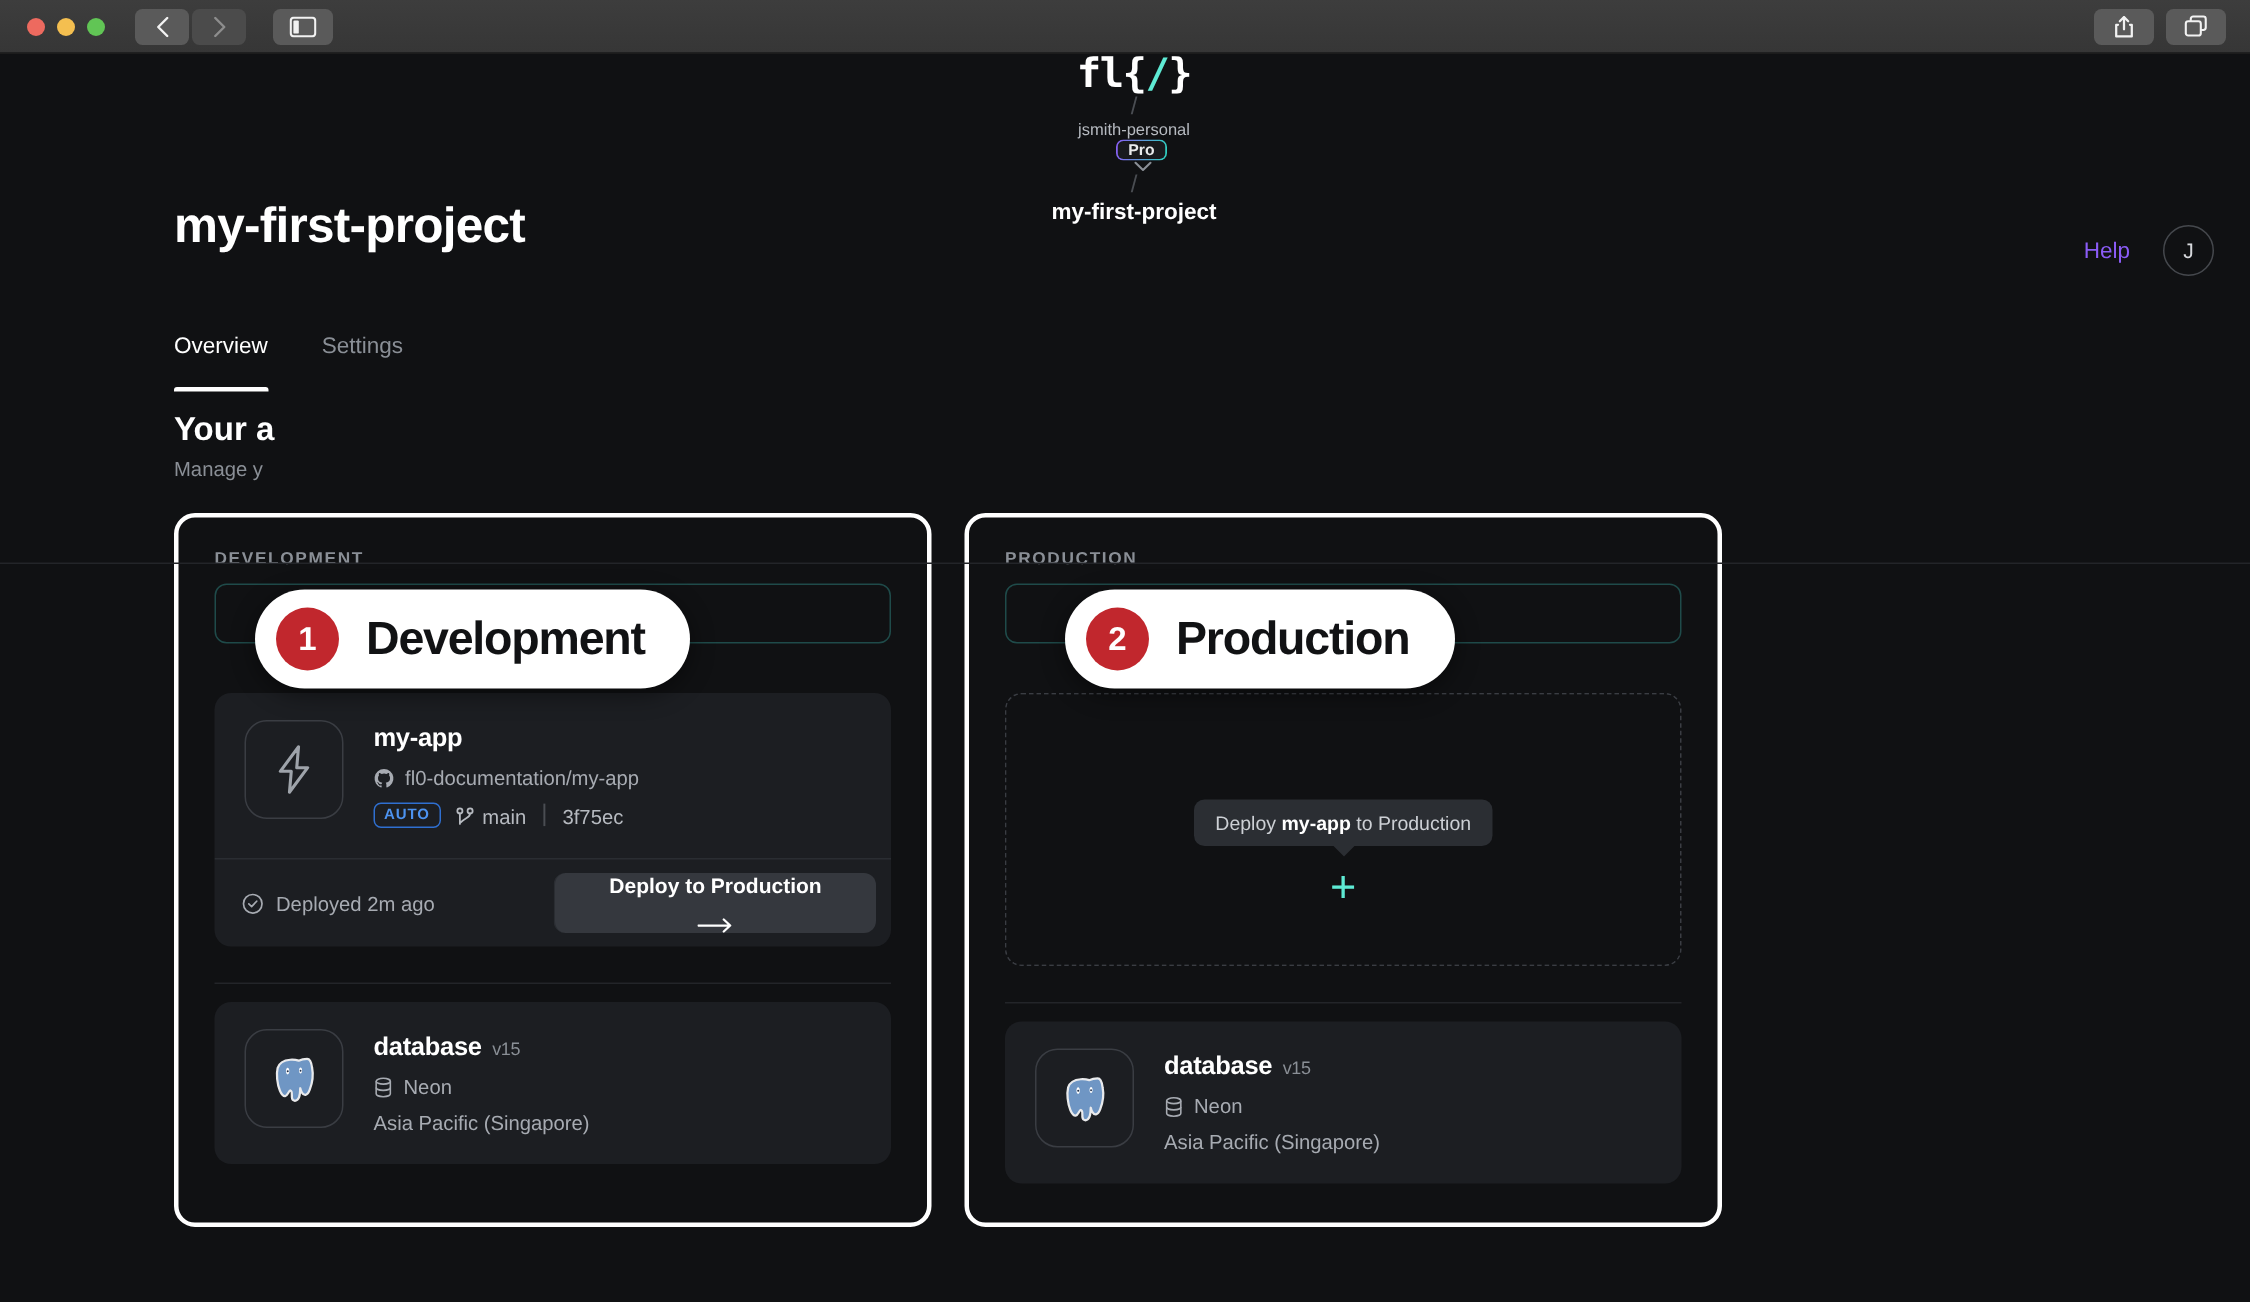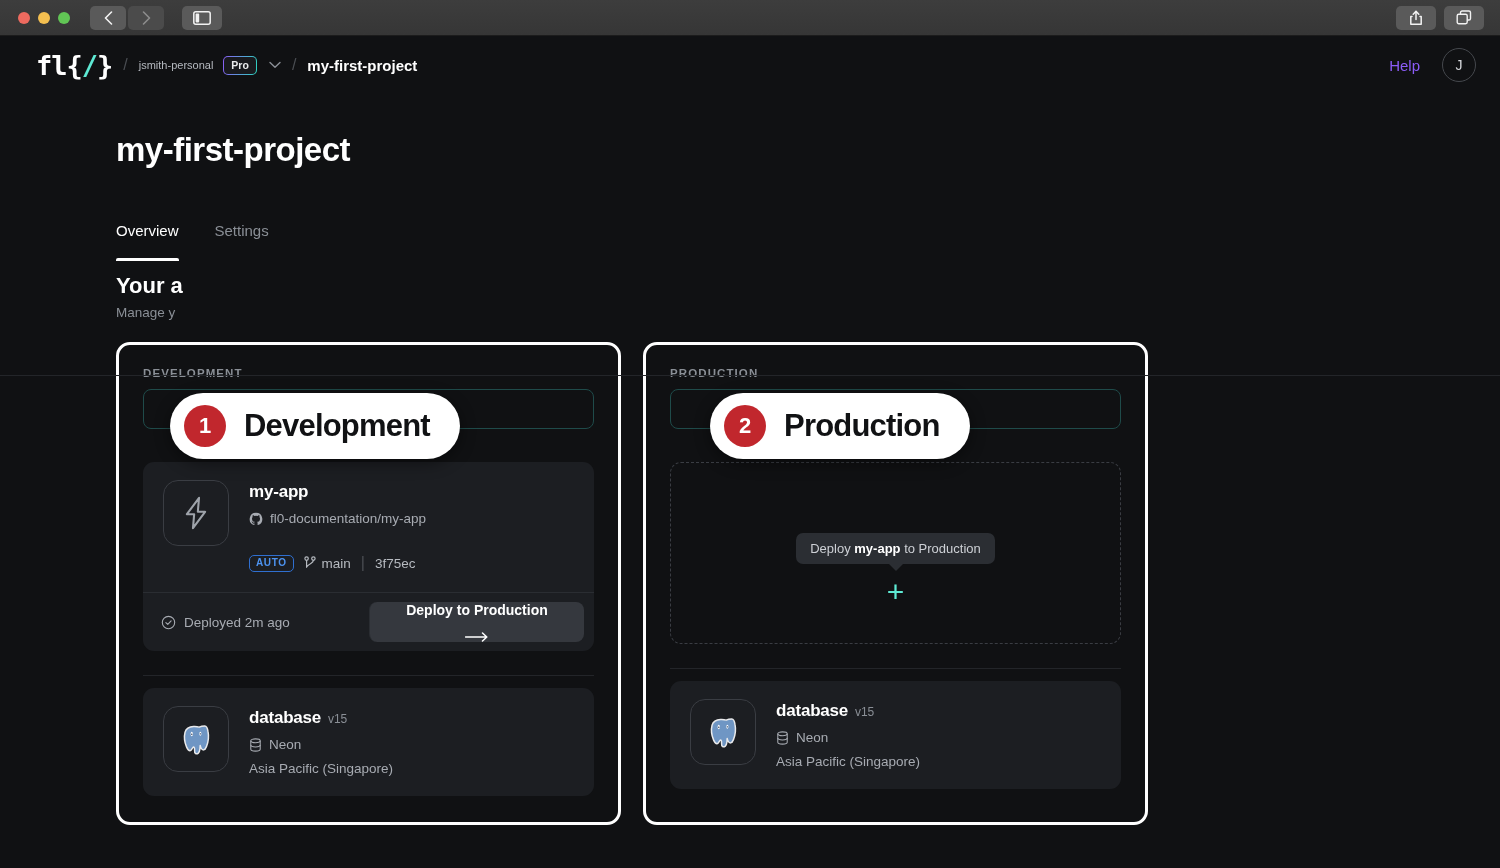--- a/index.html
+++ b/index.html
@@ -40,20 +40,21 @@
     display:flex;align-items:center;justify-content:center;
   }
   .mac-right { margin-left: auto; display: flex; gap: 8px; padding-right: 6px; }
   .mac-right .navbtn { width: 40px; }
 
   
   .app-header {
     height: 58px; display: flex; align-items: center;
     padding: 0 24px 0 36px;
     background: #101113;
+    flex-direction: column;
   }
   .logo {
     font-family: "DejaVu Sans Mono", monospace;
     font-size: 27px; font-weight: 700; letter-spacing: -1px;
     color: #ffffff; line-height: 1;
   }
   .logo .acc { color: #5eead4; }
   .crumb-sep { color: #4a4d52; margin: 0 11px; font-size: 16px; }
   .crumb-org { color: #b6bac0; font-size: 11px; }
   .pro-badge {
@@ -132,21 +133,21 @@
     display: flex; align-items: center; justify-content: center;
   }
   .tile.db { background: transparent; }
   .card-info { padding-top: 2px; }
   .card-name { font-size: 17px; font-weight: 600; color: #ffffff; letter-spacing: -0.2px; }
   .card-name .ver { font-size: 12px; color: #8a8f96; font-weight: 400; margin-left: 7px; }
   .card-repo {
     display: flex; align-items: center; gap: 7px;
     font-size: 13.5px; color: #a7abb2; margin-top: 9px;
   }
-  .card-meta { display: flex; align-items: center; gap: 10px; margin-top: 28px; }
+  .card-meta { display: flex; align-items: flex-end; gap: 10px; margin-top: 8px; }
   .auto-badge {
     border: 1px solid #2f6fd0; color: #4d93f0; border-radius: 5px;
     font-size: 10px; font-weight: 700; letter-spacing: 0.6px;
     padding: 2.5px 6px; line-height: 1;
   }
   .branch { display: flex; align-items: center; gap: 6px; font-size: 13.5px; color: #b6bac0; }
   .metasep { color: #4a4d52; }
   .sha { font-size: 13.5px; color: #b6bac0; }
   .card-region { font-size: 13.5px; color: #a7abb2; margin-top: 9px; }
 

